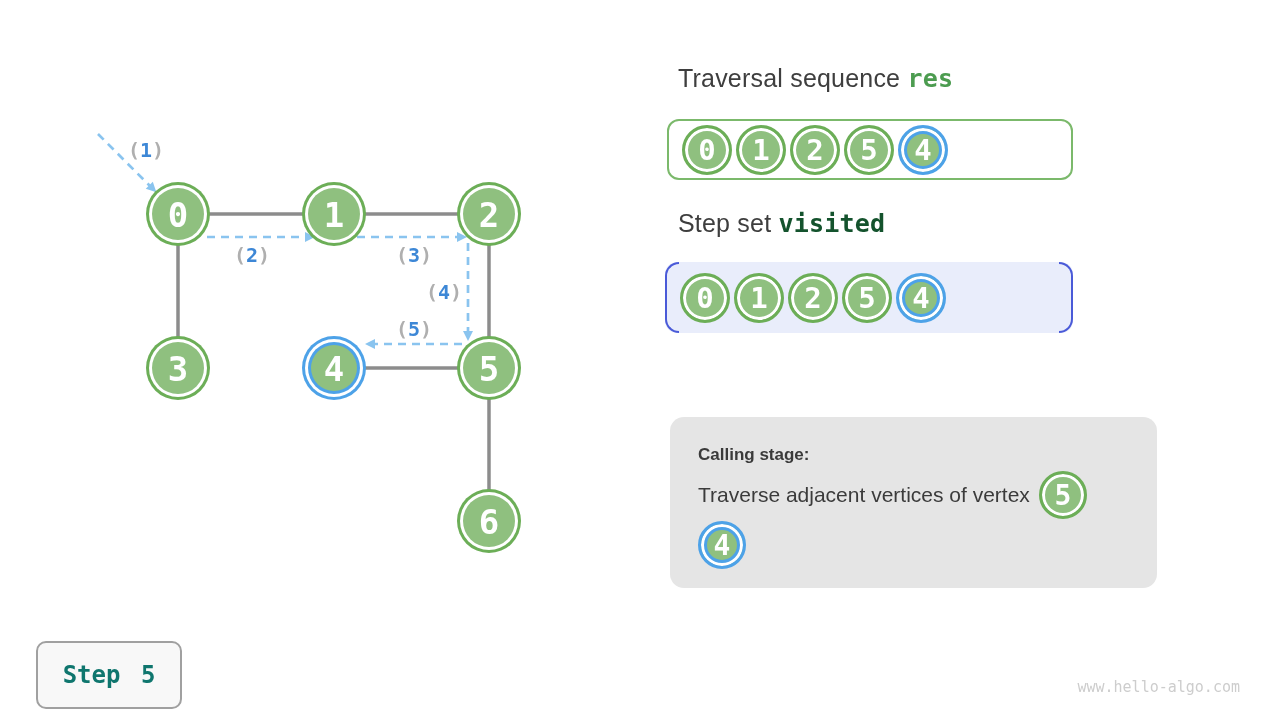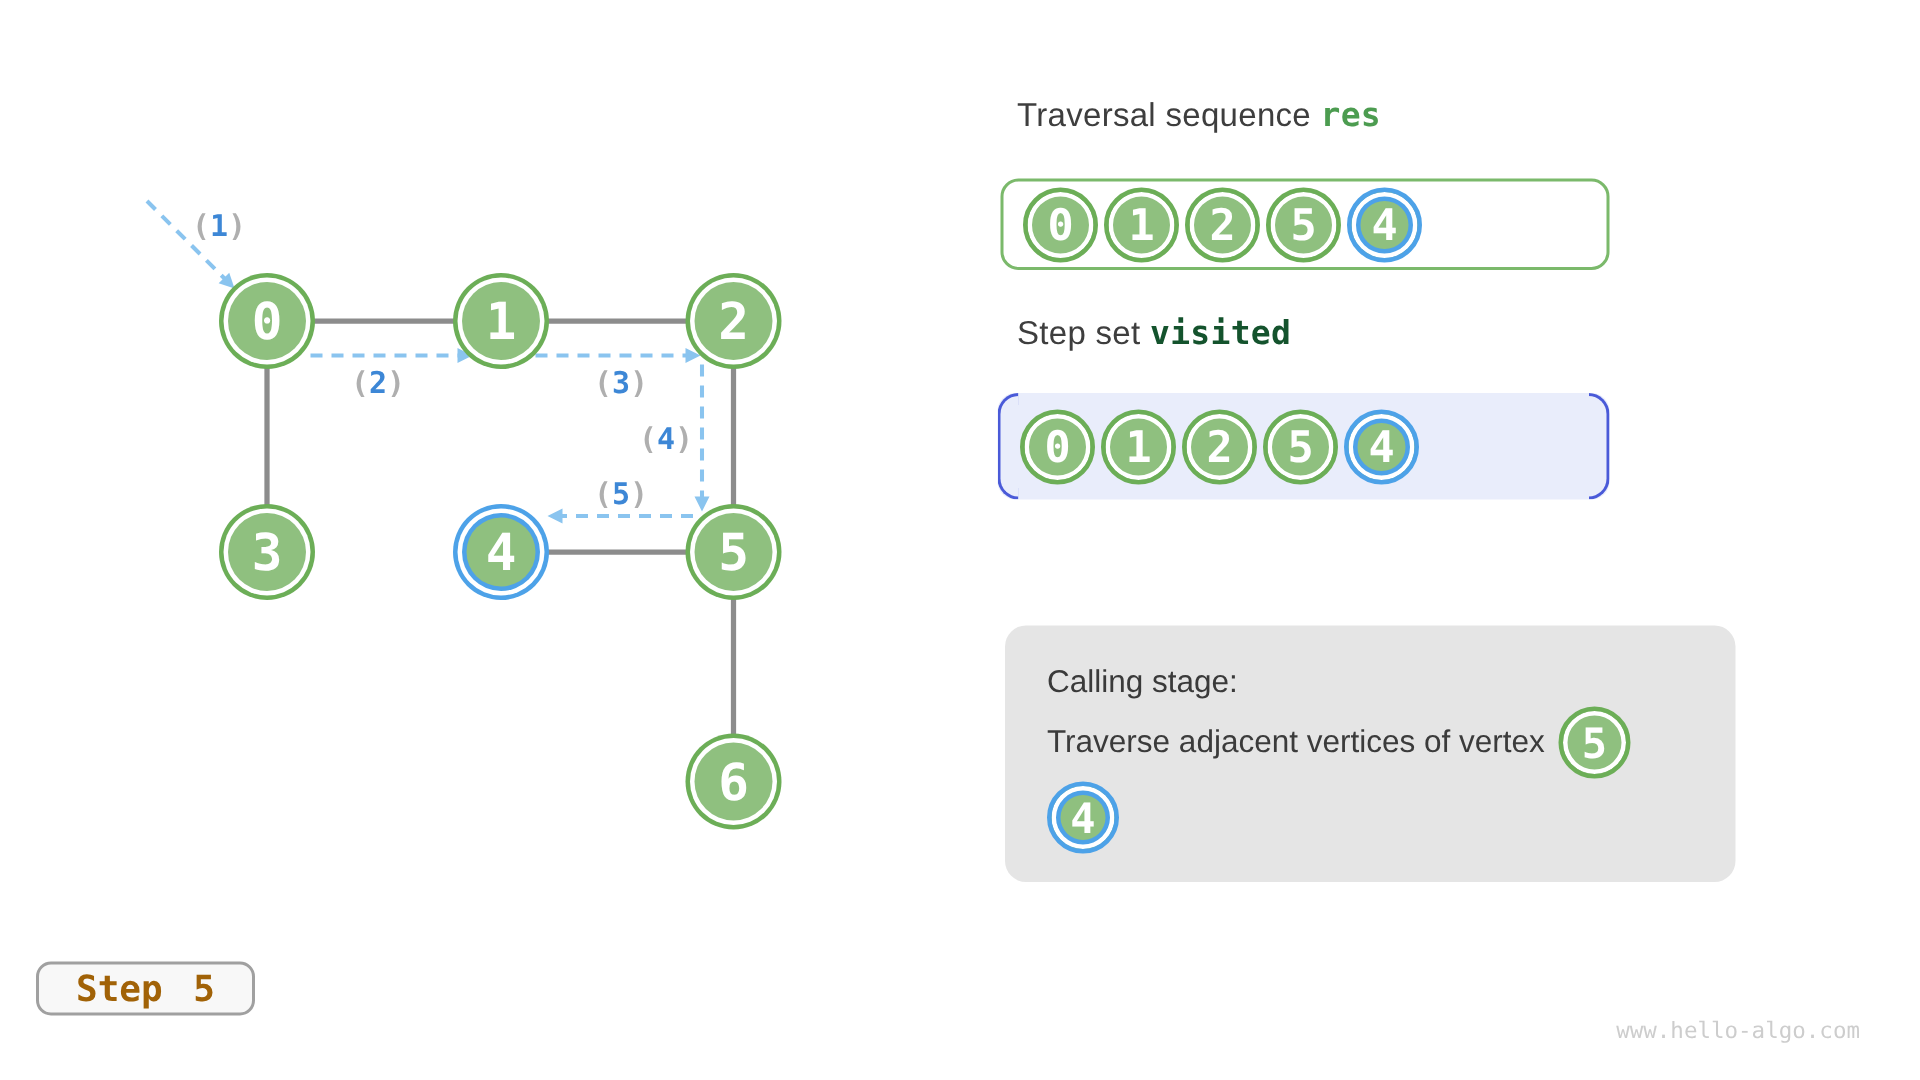--- a/index.html
+++ b/index.html
@@ -3,57 +3,57 @@
 <meta charset="utf-8">
 <style>
   * { margin:0; padding:0; box-sizing:border-box; }
   html,body { width:1280px; height:720px; background:#ffffff; overflow:hidden;
               font-family:"Liberation Sans", sans-serif; }
 
   
   #graph-svg { position:absolute; left:0; top:0; }
 
   
-  .panel-title { position:absolute; font-size:22px; color:#3e3e3e; letter-spacing:.2px;text-align:center; }
+  .panel-title { position:absolute; font-size:25px; color:#3e3e3e; letter-spacing:.2px;text-align:center; }
   .code-green { font-family:"DejaVu Sans Mono", monospace; font-weight:700; color:#4c9c50; }
   .code-blue  { font-family:"DejaVu Sans Mono", monospace; font-weight:700; color:#14532d; }
 
   
   .res-box { position:absolute; left:667px; top:119px; width:406px; height:61px;
              border:2.5px solid #7bb96b; border-radius:12px;
              display:flex; align-items:center; padding-left:13px; gap:4px; background:#fff; }
   .hash-box { position:absolute; left:665px; top:262px; width:408px; height:71px;
               background:#e9edfb; border-radius:12px;
               display:flex; align-items:center; padding-left:15px; gap:4px; }
   .bracket { position:absolute; top:0; bottom:0; width:14px; border:2.5px solid #4a5ad8; }
   .bracket.left  { left:0;  border-right:none; border-radius:14px 0 0 14px; }
   .bracket.right { right:0; border-left:none;  border-radius:0 14px 14px 0; }
 
   .call-box { position:absolute; left:670px; top:417px; width:487px; height:171px;
               background:#e5e5e5; border-radius:14px; padding:25px 24px 0 28px; }
-  .call-heading { font-size:21px; font-weight:400; color:#3a3a3a; line-height:26px; }
+  .call-heading { font-size:17px; font-weight:700; color:#3a3a3a; line-height:26px; }
   .call-line { display:flex; align-items:center; gap:9px; height:46px; margin-top:4px;
                font-size:21px; color:#3b3b3b; }
   .call-line:first-of-type { margin-top:13px; }
 
   
   .circle { border-radius:50%; display:flex; align-items:center; justify-content:center;
             color:#fff; font-family:"DejaVu Sans Mono", monospace; font-weight:700;
             flex:0 0 auto; }
   .circle.green   { background:#8fc07f; border:3px solid #6cae57;
                     box-shadow: inset 0 0 0 3px #fff; }
   .circle.current { background:#8fc07f; border:3px solid #4da2e8;
                     box-shadow: inset 0 0 0 3px #fff, inset 0 0 0 6px #4da2e8; }
 
   
-  .step-badge { position:absolute; left:24px; top:641px; width:146px; height:36px;
+  .step-badge { position:absolute; left:36px; top:641px; width:146px; height:68px;
                 background:#f8f8f8; border:2px solid #a0a0a0; border-radius:10px;
                 display:flex; align-items:center; justify-content:center;
                 font-family:"DejaVu Sans Mono", monospace; font-weight:700;
-                font-size:24px; color:#a16207; word-spacing:6px; }
+                font-size:24px; color:#0f766e; word-spacing:6px; }
 
   
   .watermark { position:absolute; right:40px; top:678px;
                font-family:"DejaVu Sans Mono", monospace; font-size:15px; color:#cdcdcd; }
 </style>
 </head>
 <body>
 
 <svg id="graph-svg" width="640" height="620">
     <defs>

